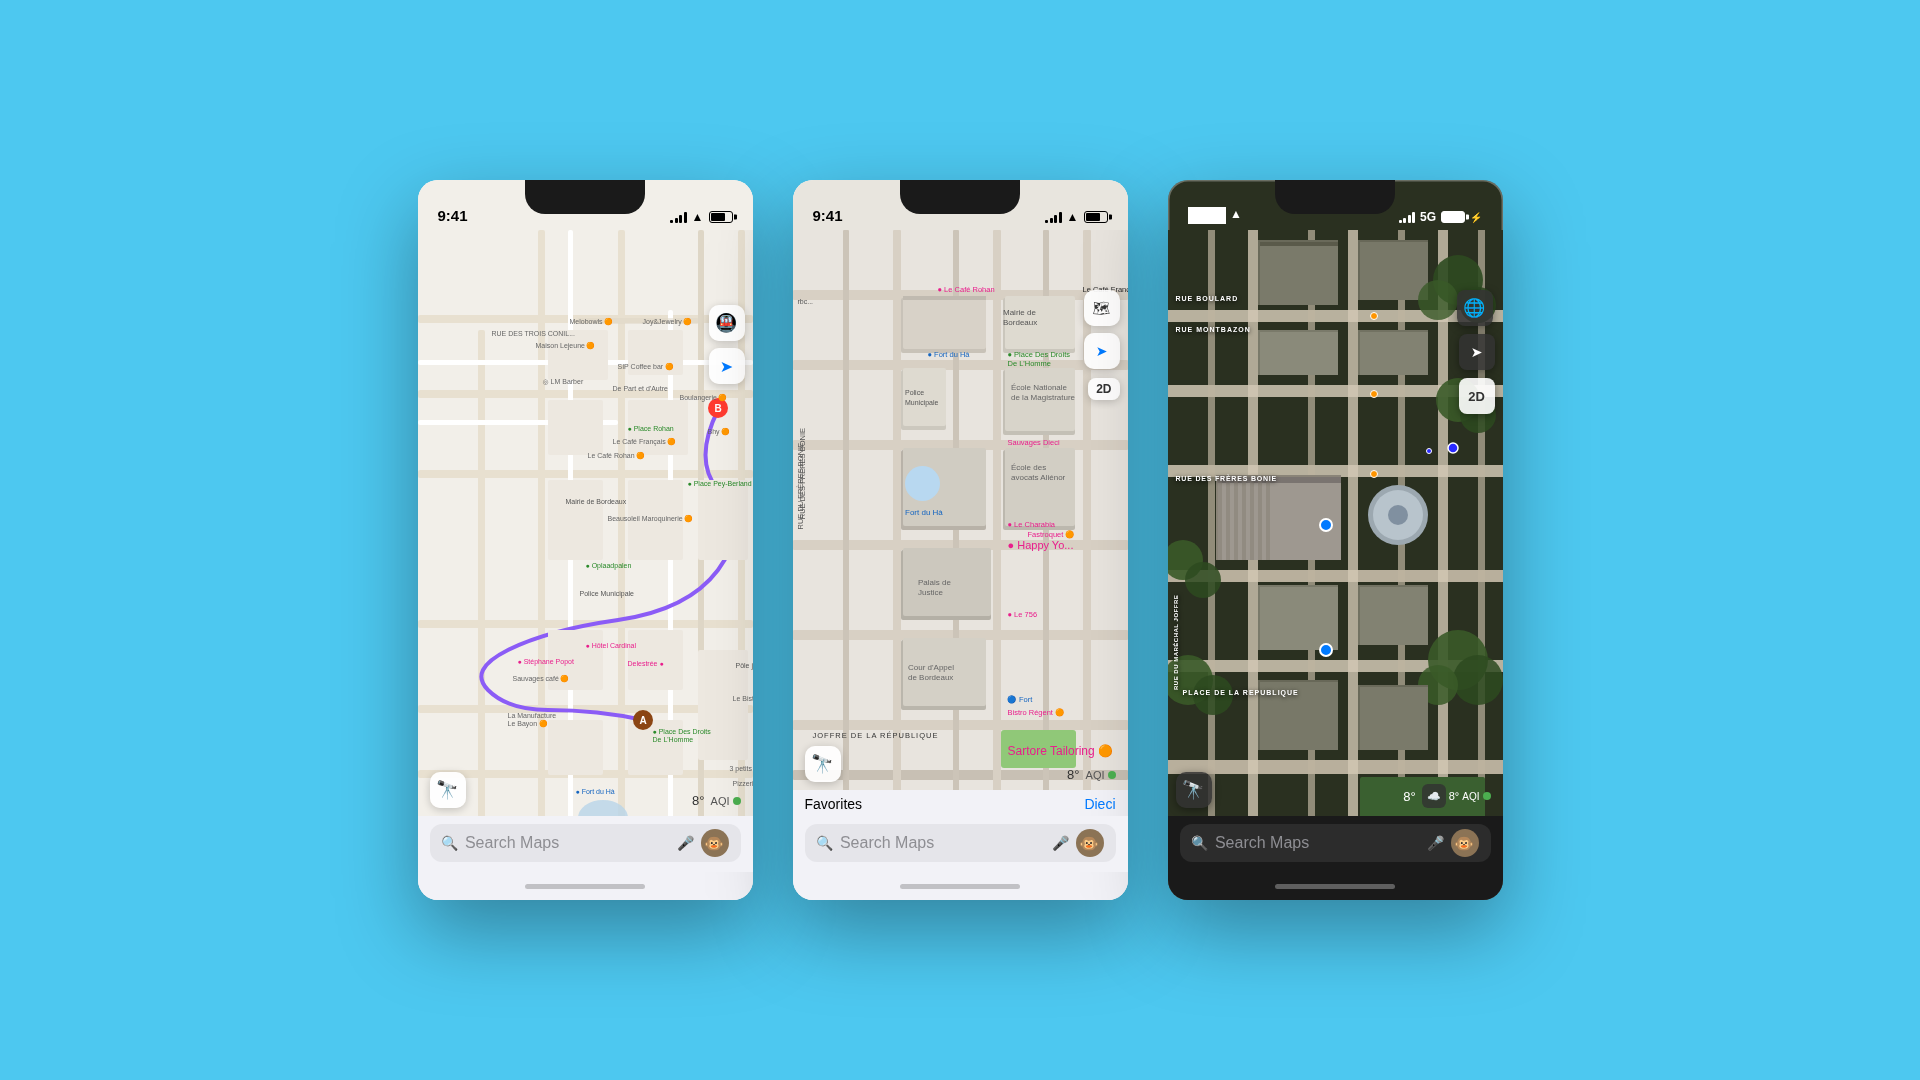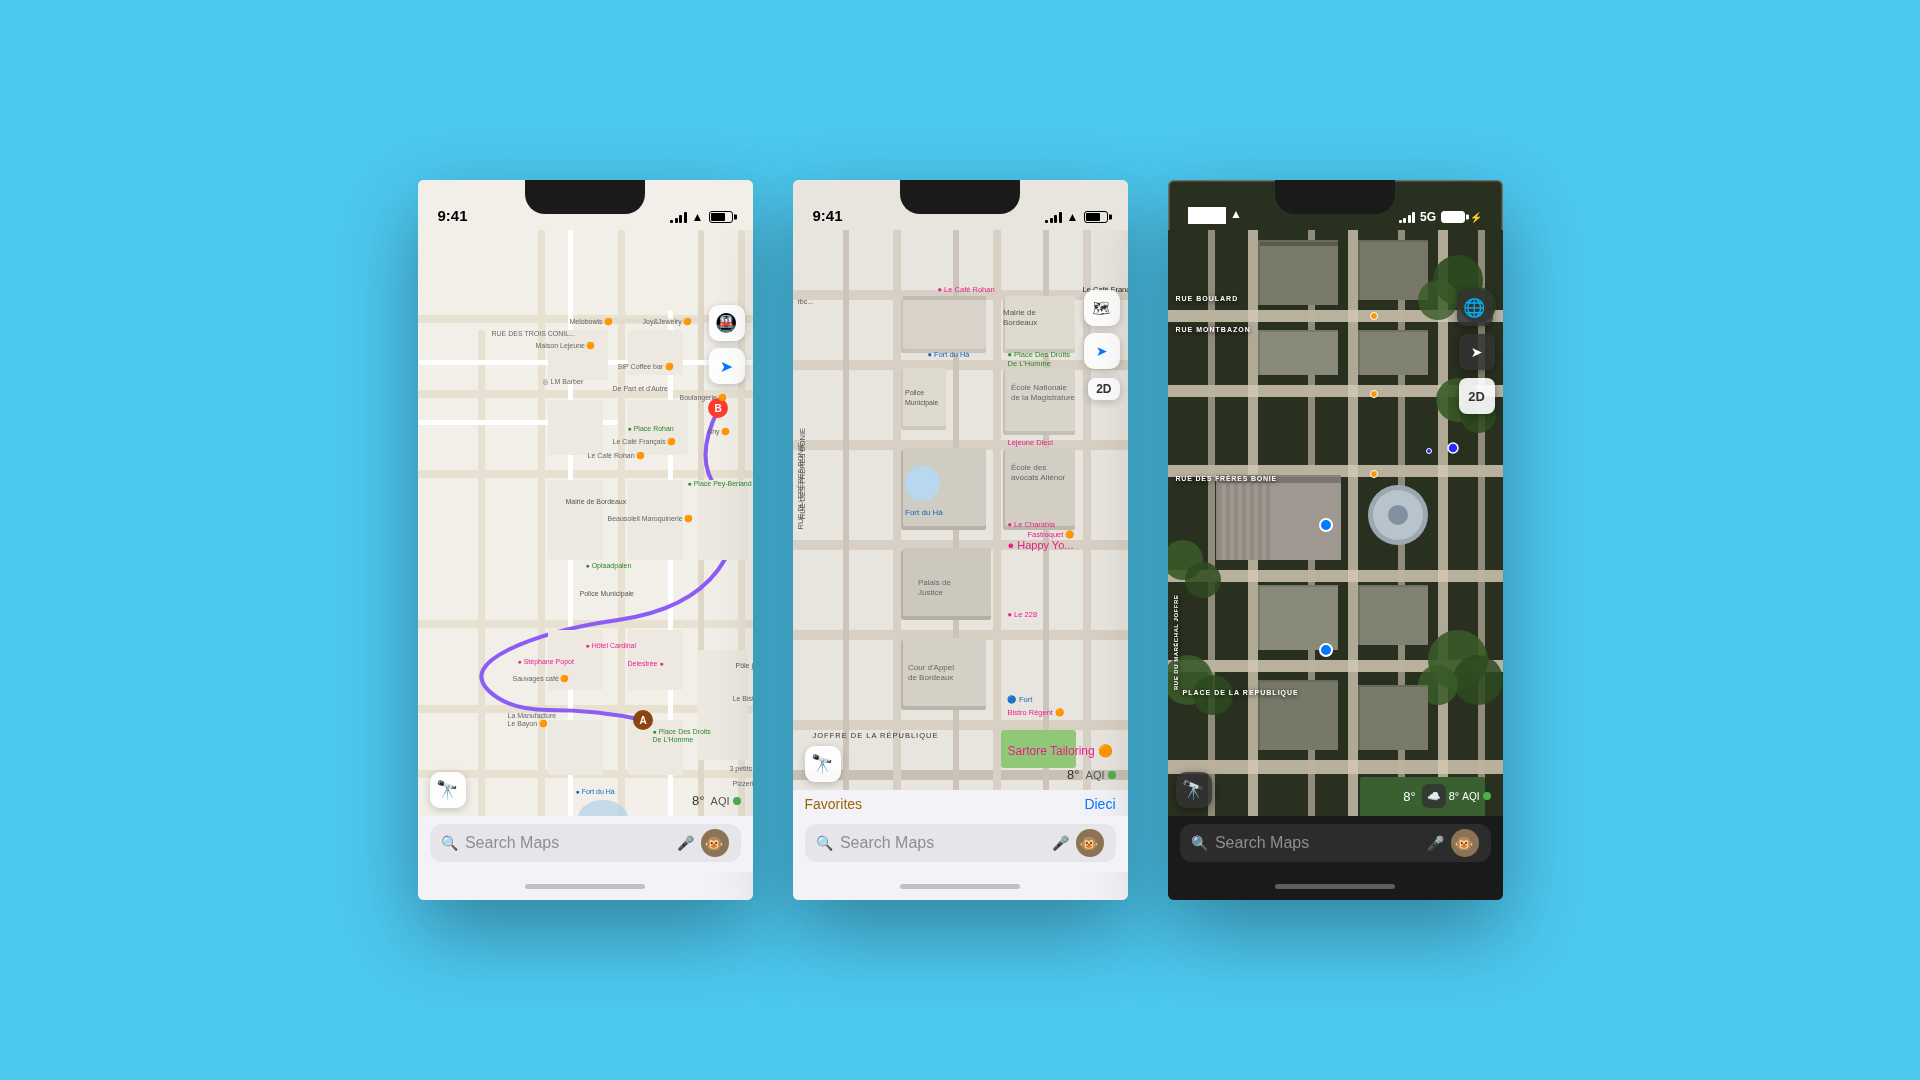--- a/index.html
+++ b/index.html
@@ -13,21 +13,21 @@
       gap: 40px;
       font-family: -apple-system, BlinkMacSystemFont, 'SF Pro Display', 'Helvetica Neue', sans-serif;
       overflow: hidden;
     }
 
     
     .phone {
       width: 335px;
       height: 720px;
       background: #f5f0ec;
-      border-radius: 6px;
+      border-radius: 20px;
       position: relative;
       box-shadow: 0 30px 80px rgba(0,0,0,0.35), inset 0 0 0 1.5px rgba(255,255,255,0.3);
       overflow: hidden;
       display: flex;
       flex-direction: column;
     }
 
     .phone::before {
       content: '';
       position: absolute;
@@ -259,21 +259,21 @@
     .favorites-bar {
       background: #f2f2f7;
       padding: 6px 12px 4px;
       display: flex;
       align-items: center;
       justify-content: space-between;
     }
 
     .favorites-label {
       font-size: 14px;
-      color: #a16207;
+      color: #000000;
     }
 
     .more-label {
       font-size: 14px;
       color: #007AFF;
     }
 
     .poi-label {
       position: absolute;
       font-size: 8px;
@@ -592,26 +592,26 @@
       <text x="218" y="160" fill="#666" font-size="8">École Nationale</text>
       <text x="218" y="170" fill="#666" font-size="8">de la Magistrature</text>
       <text x="218" y="240" fill="#666" font-size="8">École des</text>
       <text x="218" y="250" fill="#666" font-size="8">avocats Aliénor</text>
     </svg>
 
     <div style="position:absolute;top:55px;left:145px;font-size:7.5px;color:#e91e8c;white-space:nowrap;">● Le Café Rohan</div>
     <div style="position:absolute;top:55px;left:290px;font-size:7.5px;color:#2a2a2a;white-space:nowrap;">Le Café Franc...</div>
     <div style="position:absolute;top:120px;left:215px;font-size:7.5px;color:#2a8a2a;white-space:nowrap;">● Place Des Droits<br>De L'Homme</div>
     <div style="position:absolute;top:120px;left:135px;font-size:7.5px;color:#1565C0;white-space:nowrap;">● Fort du Hà</div>
-    <div style="position:absolute;top:208px;left:215px;font-size:7.5px;color:#e91e8c;white-space:nowrap;">Lejeune Dieci</div>
+    <div style="position:absolute;top:208px;left:215px;font-size:7.5px;color:#e91e8c;white-space:nowrap;">Sauvages Dieci</div>
     <div style="position:absolute;top:290px;left:215px;font-size:7.5px;color:#e91e8c;white-space:nowrap;">● Le Charabia</div>
     <div style="position:absolute;top:309px;left:215px;font-size:11px;color:#e91e8c;white-space:nowrap;">● Happy Yo...</div>
     <div style="position:absolute;top:295px;left:7px;font-size:7.5px;color:#555;white-space:nowrap;transform:rotate(-90deg);transform-origin:left center;">RUE DU FRÈRES BONIE</div>
     <div style="position:absolute;top:300px;left:235px;font-size:7.5px;color:#e91e8c;">Fastroquet 🟠</div>
-    <div style="position:absolute;top:380px;left:215px;font-size:7.5px;color:#e91e8c;">● Le 228</div>
+    <div style="position:absolute;top:380px;left:215px;font-size:7.5px;color:#e91e8c;">● Le 756</div>
     <div style="position:absolute;top:465px;left:215px;font-size:7.5px;color:#1565C0;white-space:nowrap;">🔵 Fort</div>
     <div style="position:absolute;top:478px;left:215px;font-size:7.5px;color:#e91e8c;white-space:nowrap;">Bistro Régent 🟠</div>
     <div style="position:absolute;top:514px;left:215px;font-size:12px;color:#e91e8c;white-space:nowrap;">Sartore Tailoring 🟠</div>
 
     <div style="position:absolute;top:68px;left:5px;font-size:7px;color:#555;">rbc...</div>
     <div style="position:absolute;top:198px;left:5px;font-size:7.5px;color:#555;writing-mode:vertical-rl;transform:rotate(180deg);">RUE DES FRÈRES BONIE</div>
 
     <div style="position:absolute;bottom:50px;left:20px;font-size:7.5px;color:#333;letter-spacing:1px;font-weight:500;">JOFFRE DE LA RÉPUBLIQUE</div>
 
     <div style="position:absolute;top:60px;right:8px;display:flex;flex-direction:column;gap:1px;">

